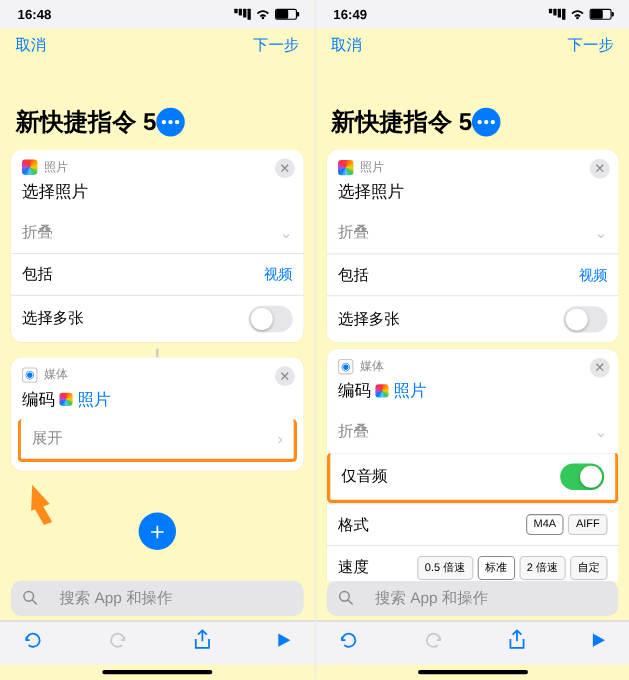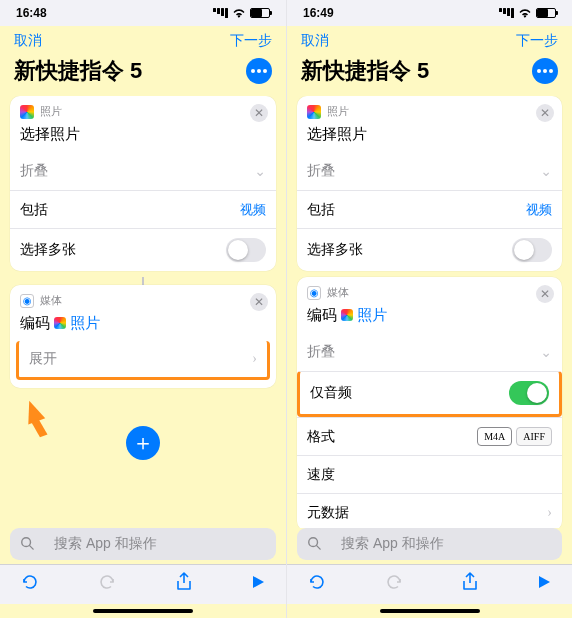--- a/index.html
+++ b/index.html
@@ -47,22 +47,23 @@
   
   .nav {
     display:flex; justify-content:space-between; align-items:flex-end;
     padding: 6px 14px 4px;
     font-size: 14px;
   }
   .nav-btn { color:#007aff; font-weight:400; }
 
   
   .title-row {
-    display:flex; align-items:center; justify-content:space-between;
+    display:flex; align-items:center; 
     padding: 2px 14px 10px;
+    margin-top: 40px;
   }
   .title-row h1 { font-size: 22px; font-weight:700; }
   .more-btn {
     width:26px; height:26px; border-radius:50%; background:#007aff;
     display:flex; align-items:center; justify-content:center;
   }
   .more-btn span { width:4px; height:4px; background:#fff; border-radius:50%; margin:0 1px;}
 
   
   .content { flex:1; overflow-y:auto; padding: 0 10px 6px; display:flex; flex-direction:column; align-items:center;}
@@ -96,21 +97,20 @@
   .card-title { font-size:15px; font-weight:500; padding: 2px 10px 8px; }
   .card-title .link { color:#007aff; }
   .mini-icon { width:12px; height:12px; border-radius:3px; display:inline-block; vertical-align:-1px; }
 
   .row {
     display:flex; align-items:center; justify-content:space-between;
     padding: 9px 10px;
     font-size:14px;
     border-top: 0.5px solid #e5e5ea;
     min-height: 38px;
-    font-family: Liberation Serif, serif;
   }
   .row.no-border { border-top:none; }
   .row .label { color:#8a8a8e; }
   .row .label.strong { color:#000; }
   .row .value { color:#007aff; font-size:13px; }
   .chevron { color:#c7c7cc; font-size:14px; }
 
   
   .toggle { width:40px; height:24px; border-radius:12px; background:#e5e5ea; position:relative; transition:.2s;}
   .toggle .knob { width:20px; height:20px; background:#fff; border-radius:50%; position:absolute; top:2px; left:2px; box-shadow:0 1px 3px rgba(0,0,0,0.3);}
@@ -388,20 +388,26 @@
       </div>
       <div class="row">
         <span class="label strong">格式</span>
         <div class="segmented">
           <span class="seg-item sel">M4A</span>
           <span class="seg-item">AIFF</span>
         </div>
       </div>
       <div class="row">
         <span class="label strong">速度</span>
+        <div class="segmented">
+          <span class="seg-item">0.5 倍速</span>
+          <span class="seg-item sel">标准</span>
+          <span class="seg-item">2 倍速</span>
+          <span class="seg-item">自定</span>
+        </div>
       </div>
       <div class="row">
         <span class="label strong">元数据</span>
         <span class="chevron">›</span>
       </div>
     </div>
 
   </div>
 
   <div class="search">

